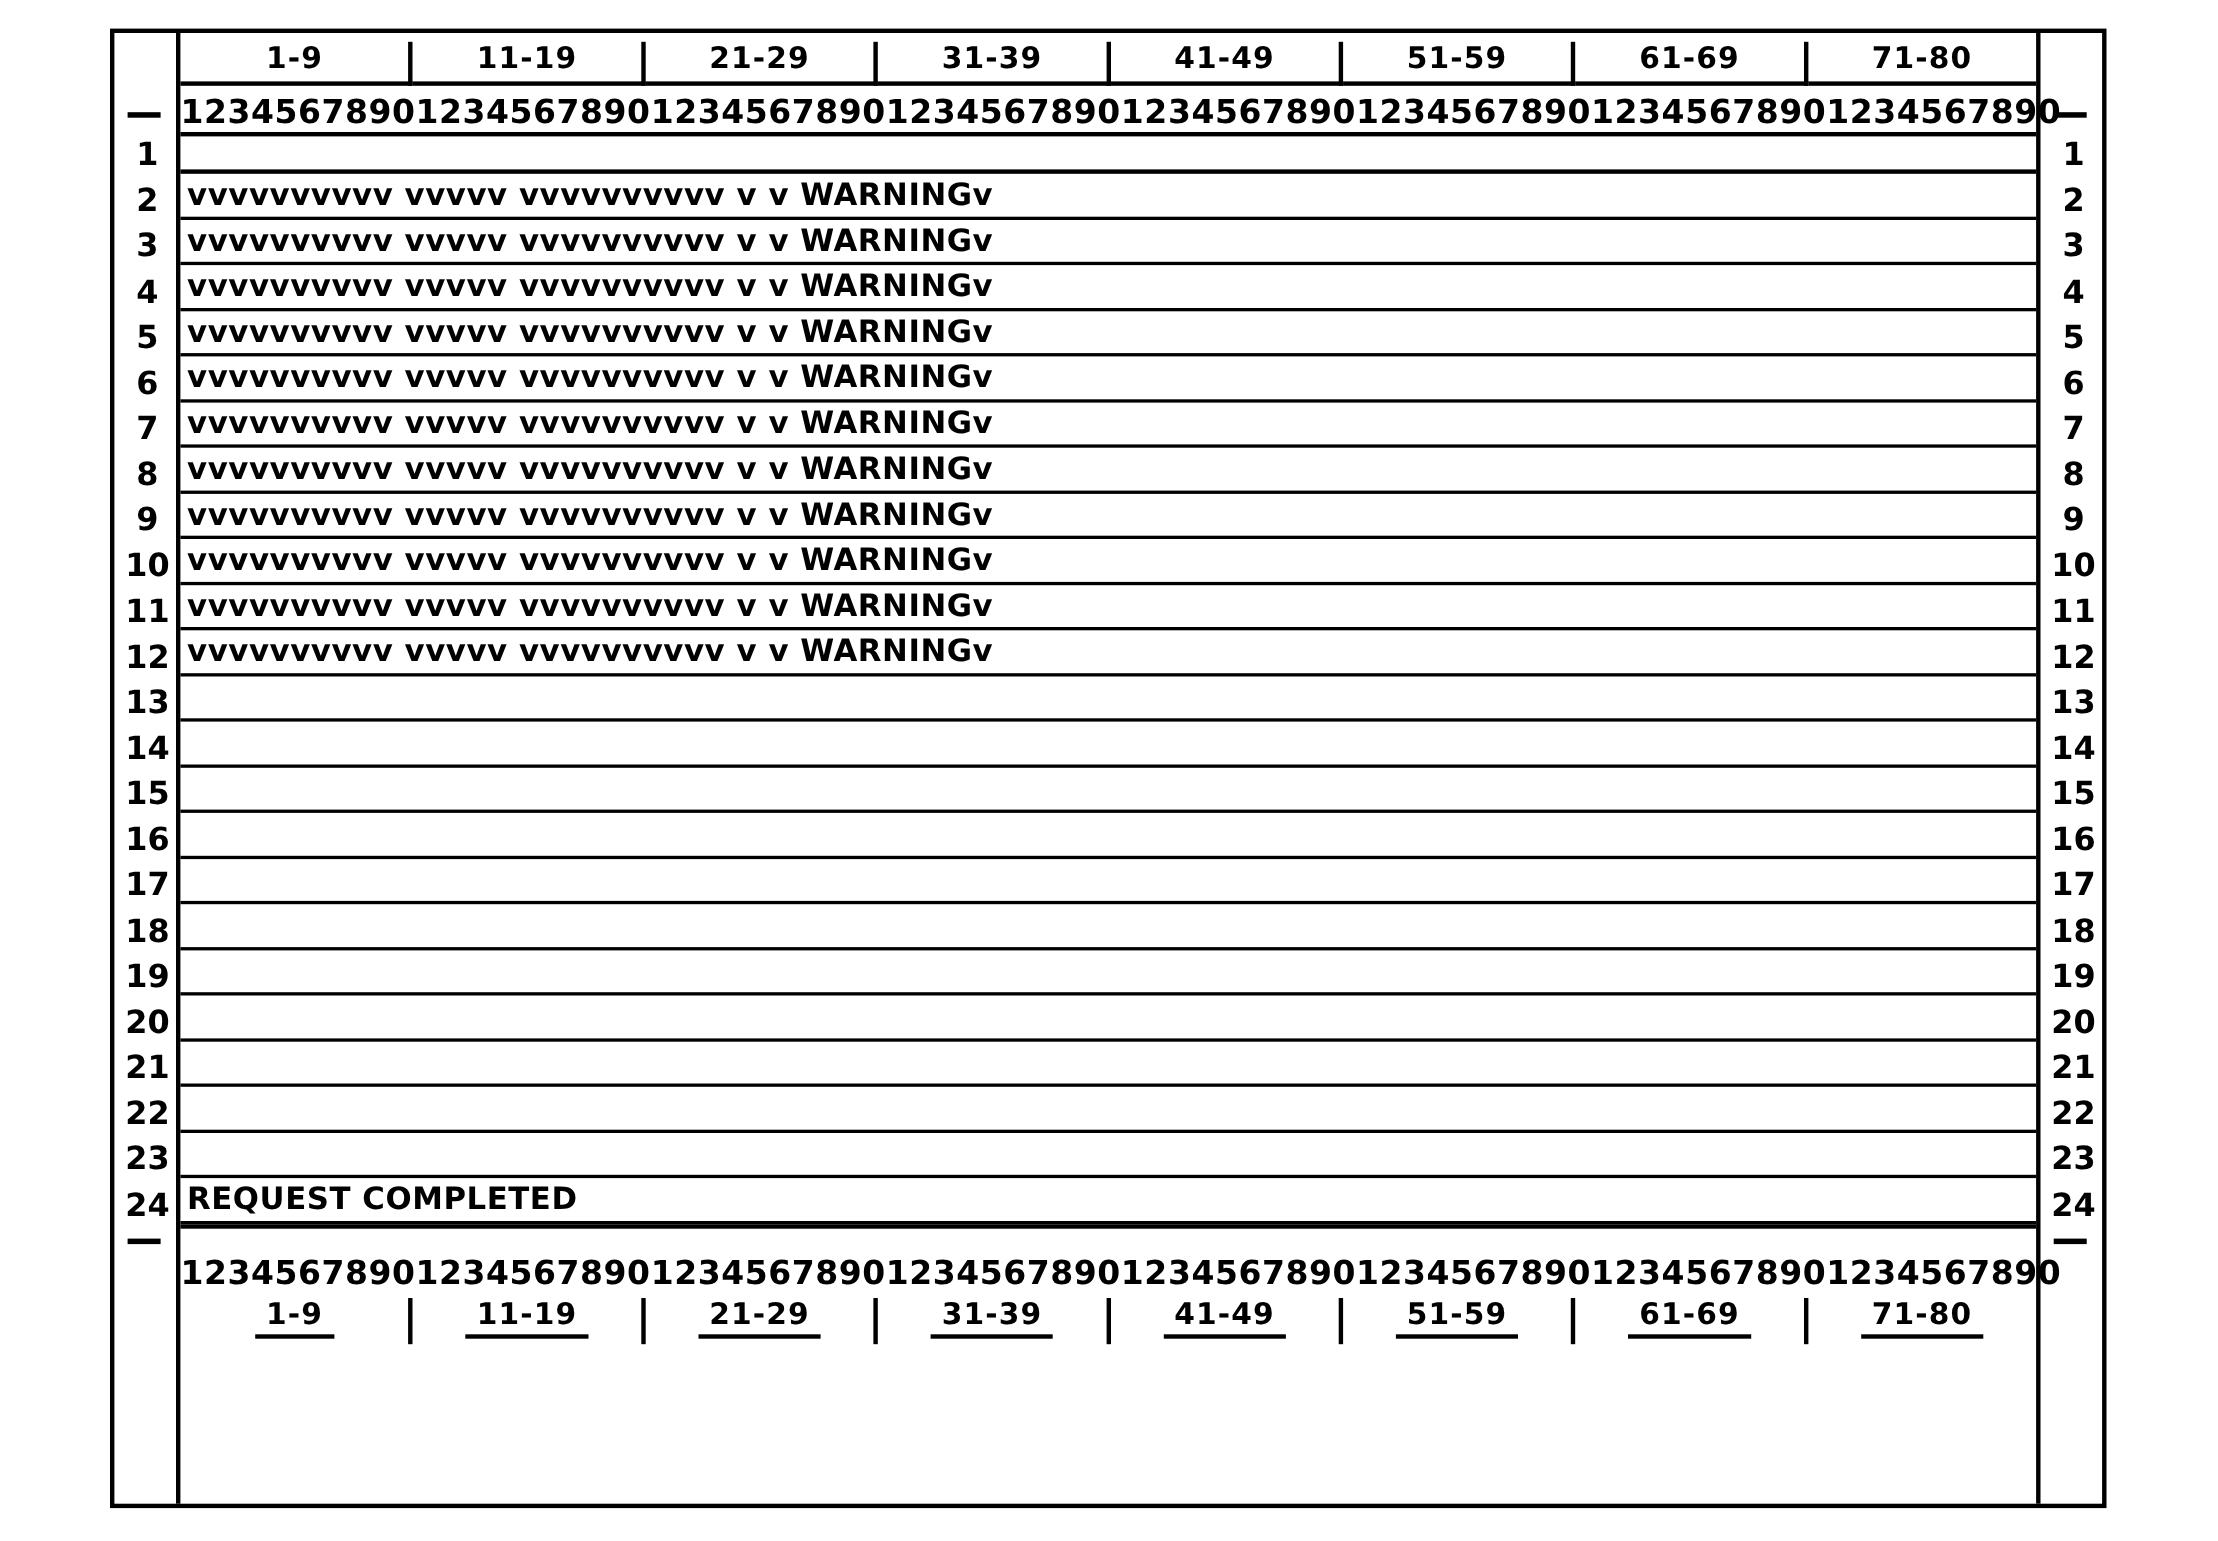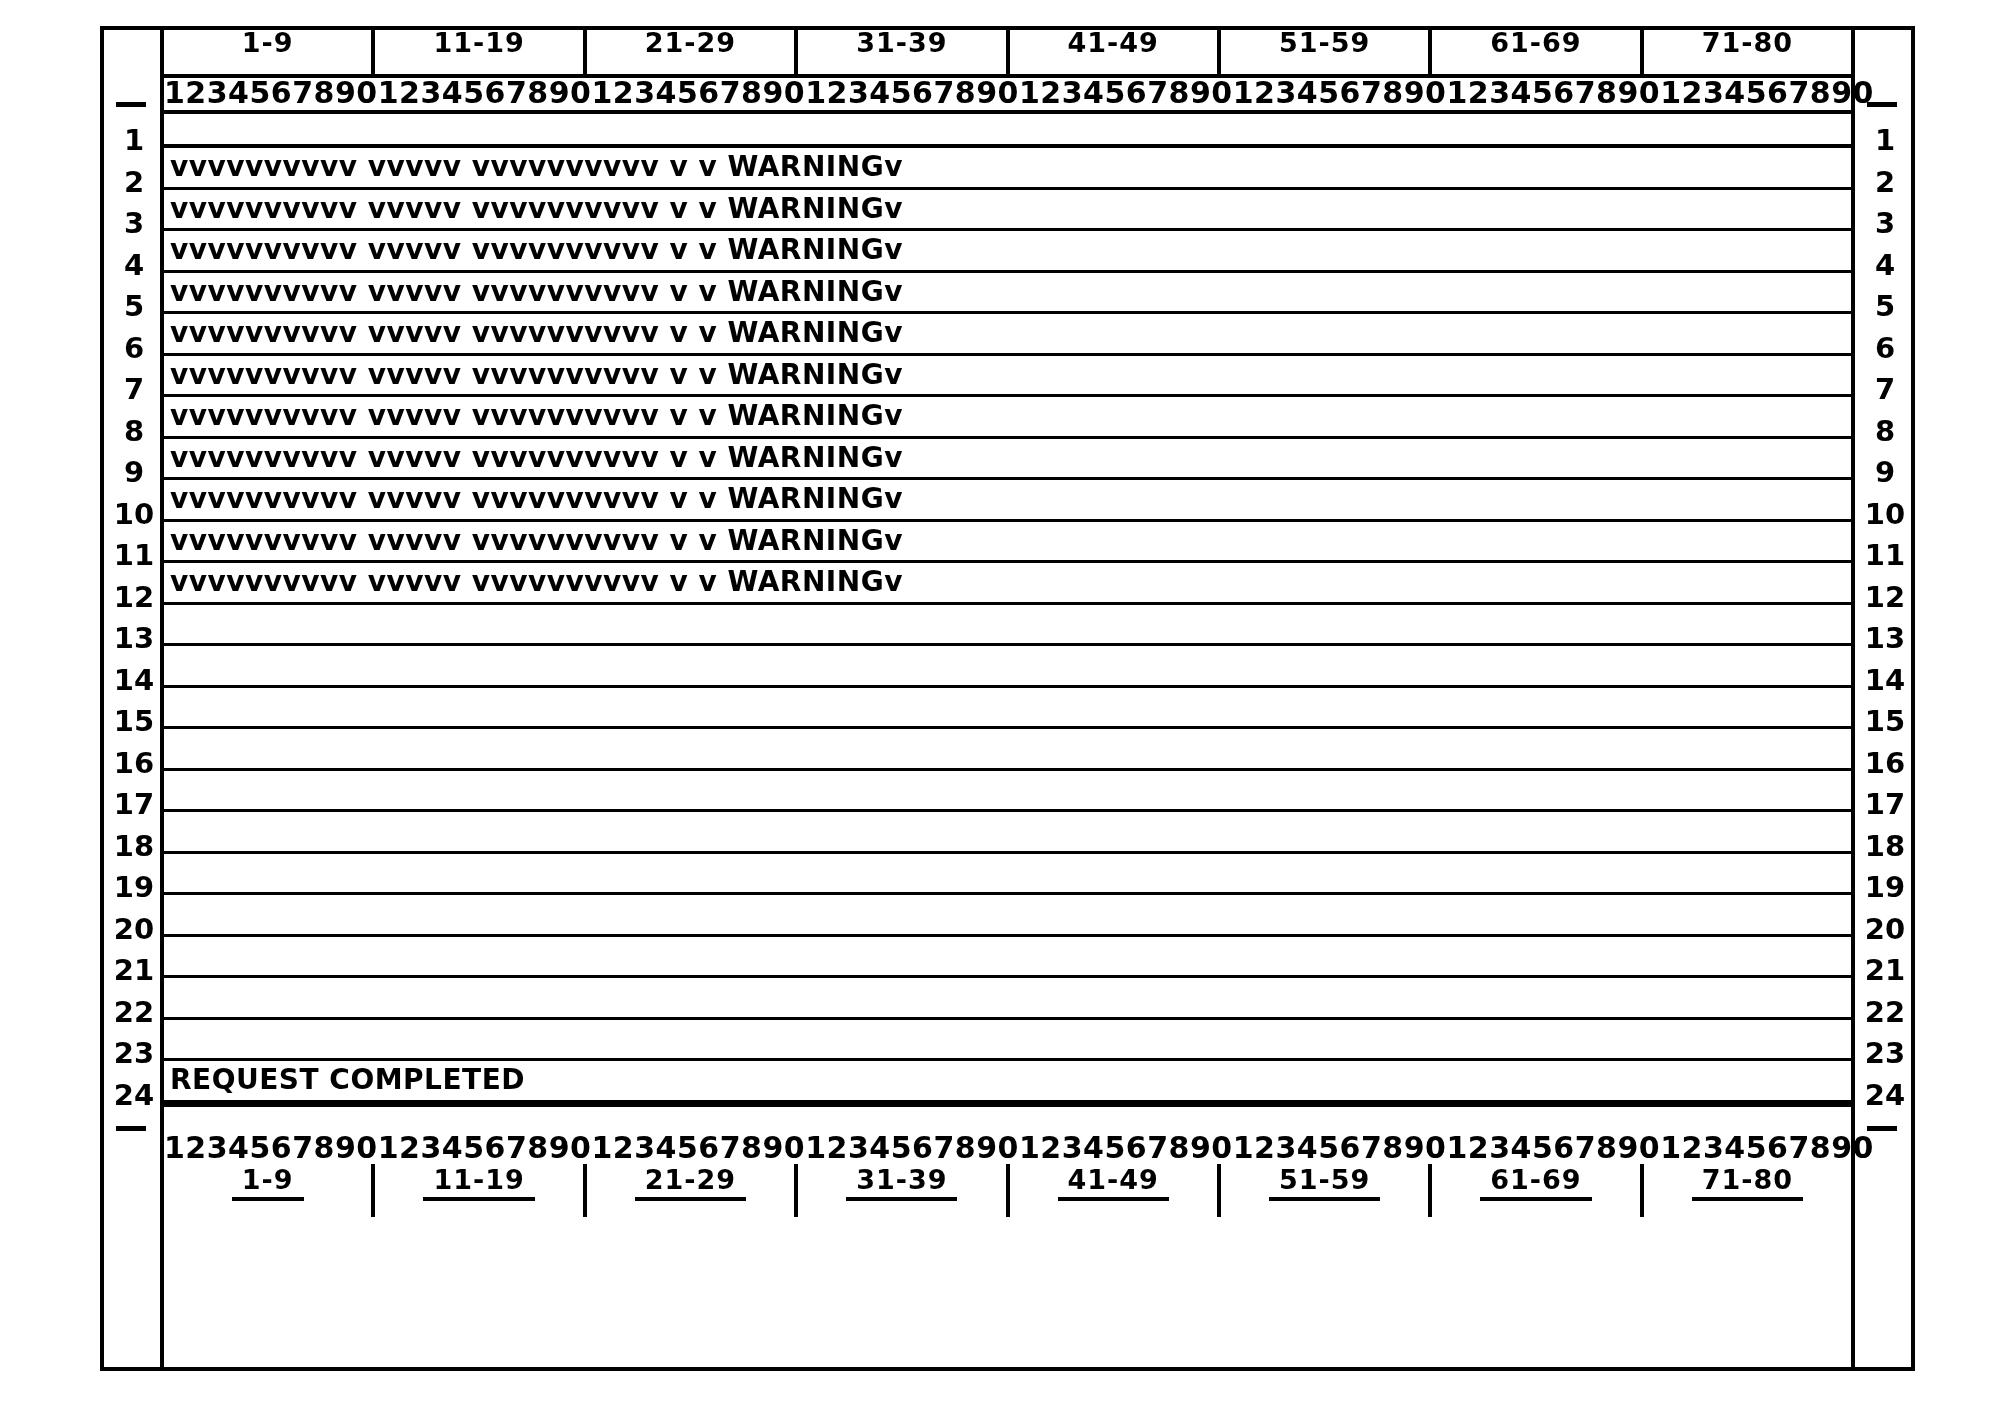--- a/index.html
+++ b/index.html
@@ -61,35 +61,35 @@
     align-items: flex-end;
   }
   .ruler-ranges .cell {
     flex: 1 1 0;
     text-align: center;
     border-bottom: 4px solid #000;
     border-right: 4px solid #000;
     font-size: 27px;
     font-weight: bold;
     letter-spacing: 1px;
-    padding-bottom: 16px;
+    padding-bottom: 5px;
     box-sizing: border-box;
     font-family: "DejaVu Sans", sans-serif;
   }
   .ruler-ranges .cell:last-child { border-right: none; }
 
   .ruler-digits {
     font-family: "DejaVu Sans", sans-serif;
     font-size: 30px;
     font-weight: bold;
     letter-spacing: 0.5px;
     white-space: nowrap;
     text-align: center;
     border-bottom: 4px solid #000;
-    padding: 0 0 2px 0;
+    padding: 10px 0 2px 0;
     line-height: 1.0;
   }
 
   
   .band-gap {
     height: 30px;
     border-bottom: 4px solid #000;
   }
   .band-gap-bottom {
     height: 22px;

